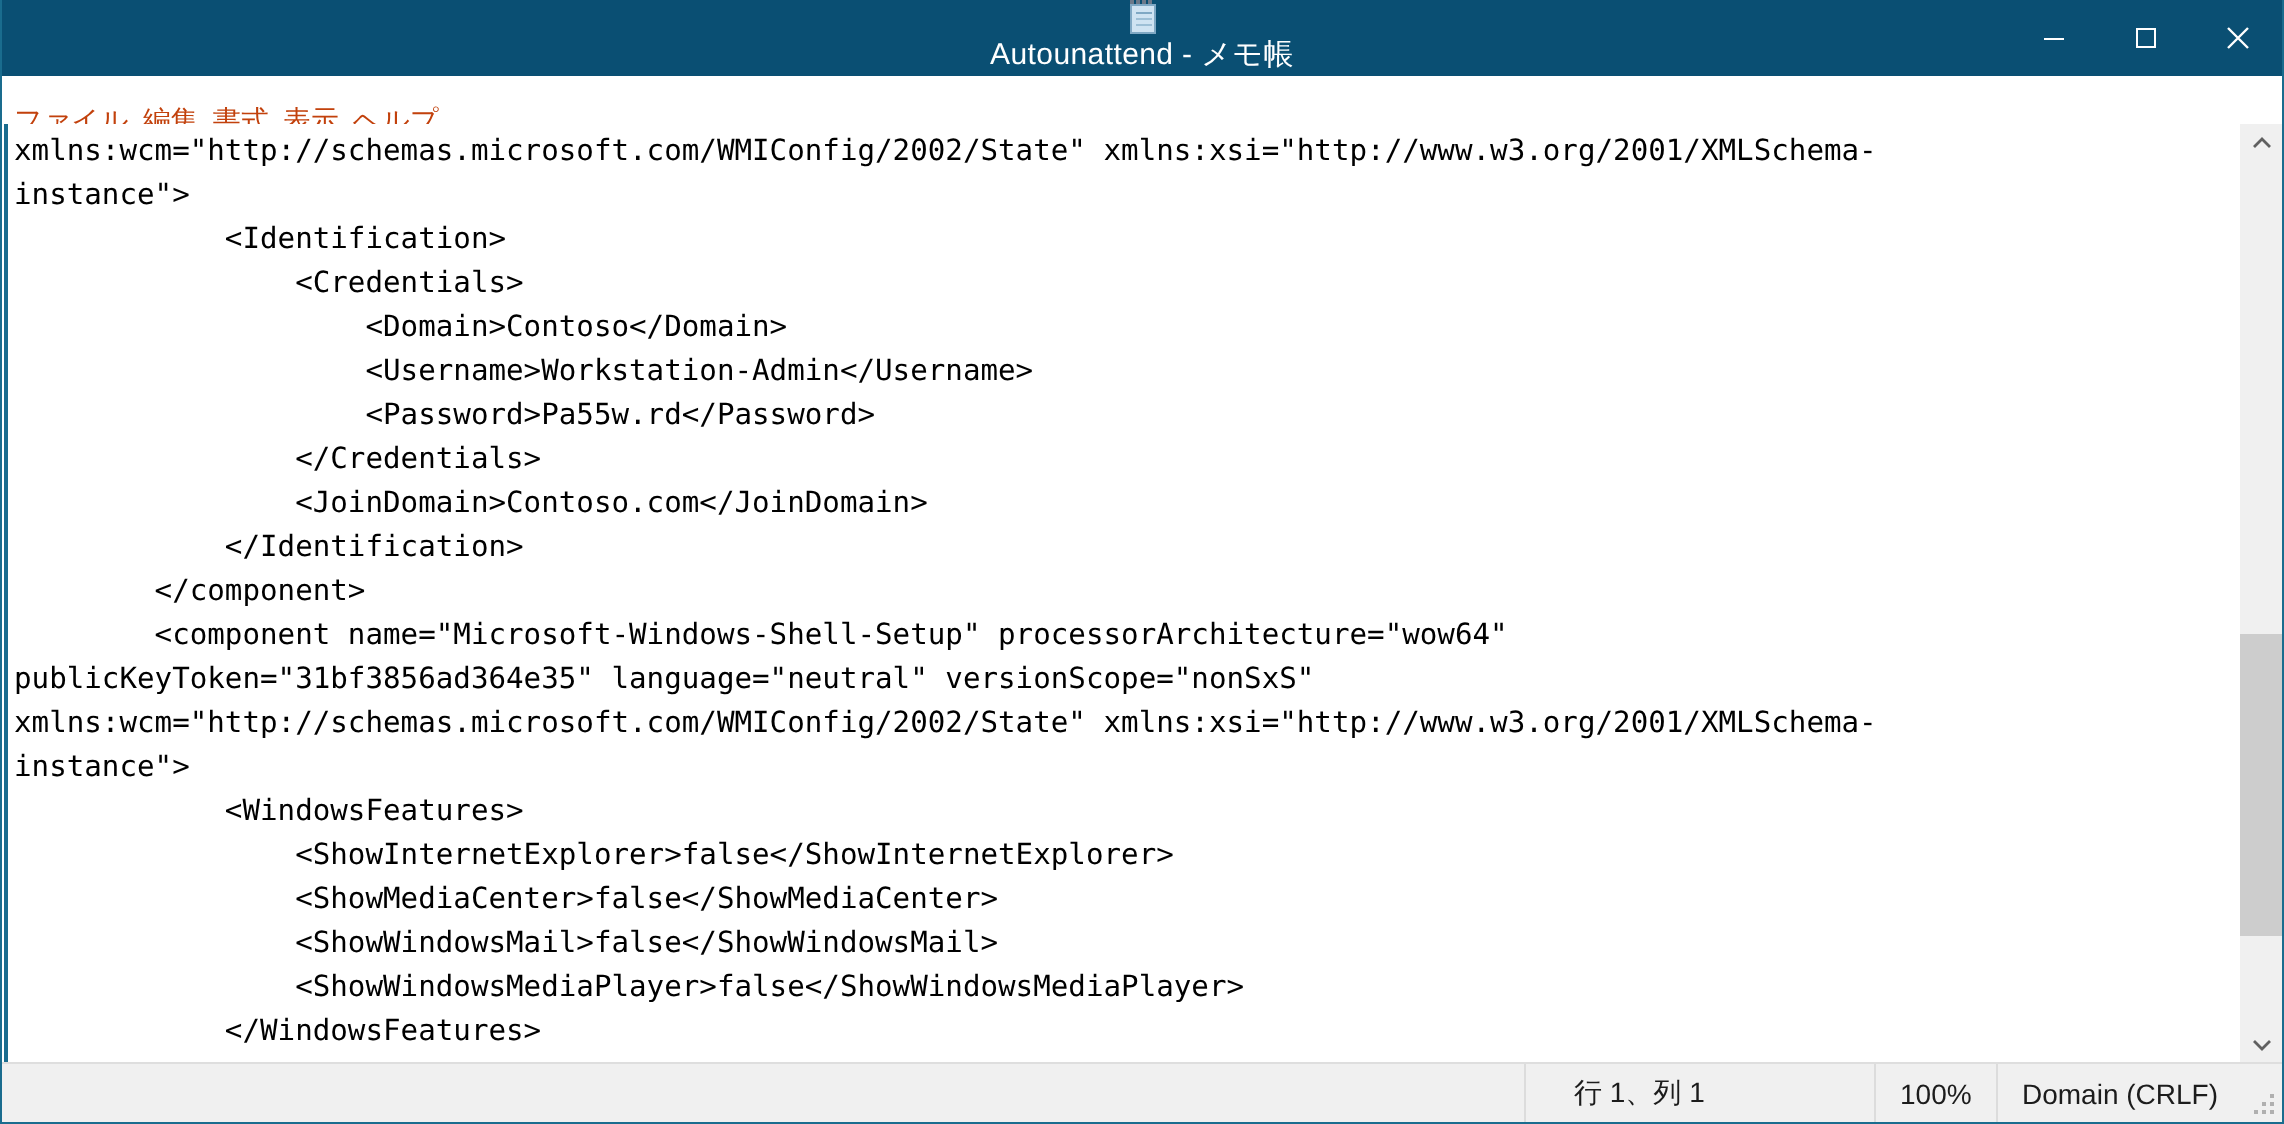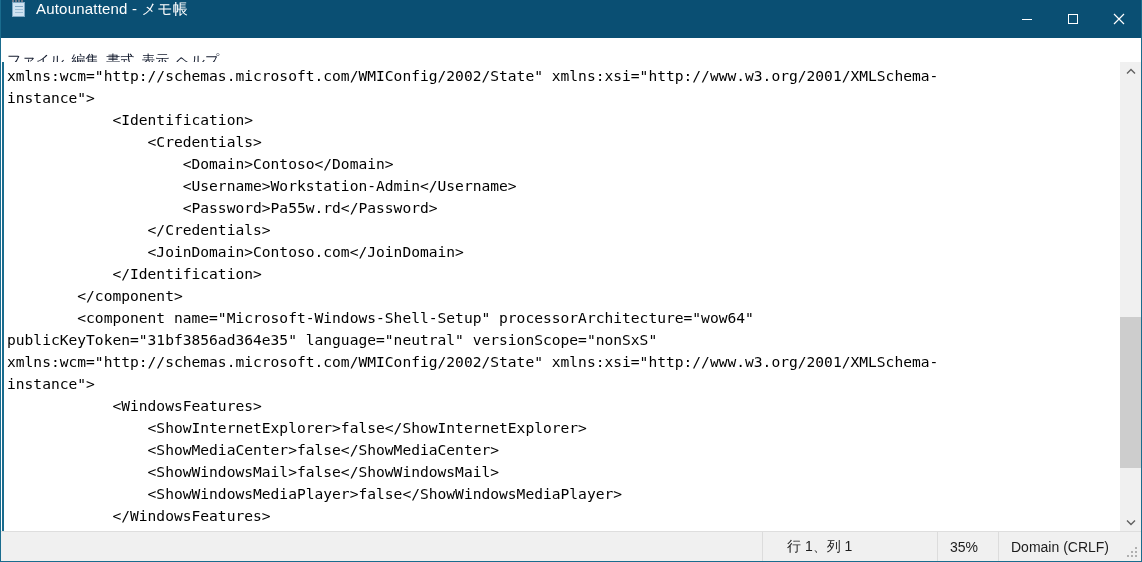--- a/index.html
+++ b/index.html
@@ -19,21 +19,22 @@
     overflow: hidden;
   }
   
   #titlebar {
     position: absolute;
     left: 0; top: 0;
     width: 1142px;
     height: 56px;
     background: #0a4f73;
     display: flex;
-    align-items: flex-start;
+    align-items: center;
+    flex-direction: column;
   }
   #title-icon {
     width: 16px;
     height: 18px;
     margin-left: 11px;
     margin-right: 9px;
     position: relative;
     flex: 0 0 auto;
   }
   #title-icon .pad {
@@ -93,21 +94,21 @@
     width: 1142px;
     height: 24px;
     background: #ffffff;
     display: flex;
     align-items: center;
     padding-left: 4px;
     box-sizing: border-box;
   }
   .menu-item {
     font-size: 14px;
-    color: #0f172a;
+    color: #c2410c;
     padding: 2px 4px 2px 3px;
     white-space: nowrap;
     line-height: 18px;
     margin-top: 20px;
   }
   
   #editor {
     position: absolute;
     left: 2px;
     top: 62px;
@@ -297,21 +298,21 @@
         <path d="M1 1.5 L5 5.5 L9 1.5" stroke="#606060" stroke-width="1.4" fill="none"></path>
       </svg>
     </div>
   </div>
 
   <div id="statusbar">
     <div class="spacer"></div>
     <div class="status-sep"></div>
     <div class="status-cell" id="status-pos">行 1、列 1</div>
     <div class="status-sep"></div>
-    <div class="status-cell" id="status-zoom">35%</div>
+    <div class="status-cell" id="status-zoom">100%</div>
     <div class="status-sep"></div>
     <div class="status-cell" id="status-eol">Domain (CRLF)</div>
     <div class="status-sep"></div>
 
     <div id="grip">
       <i style="left:8px; top:0px"></i>
       <i style="left:4px; top:4px"></i>
         <i style="left:8px; top:4px"></i>
       <i style="left:0px; top:8px"></i>
         <i style="left:4px; top:8px"></i>

